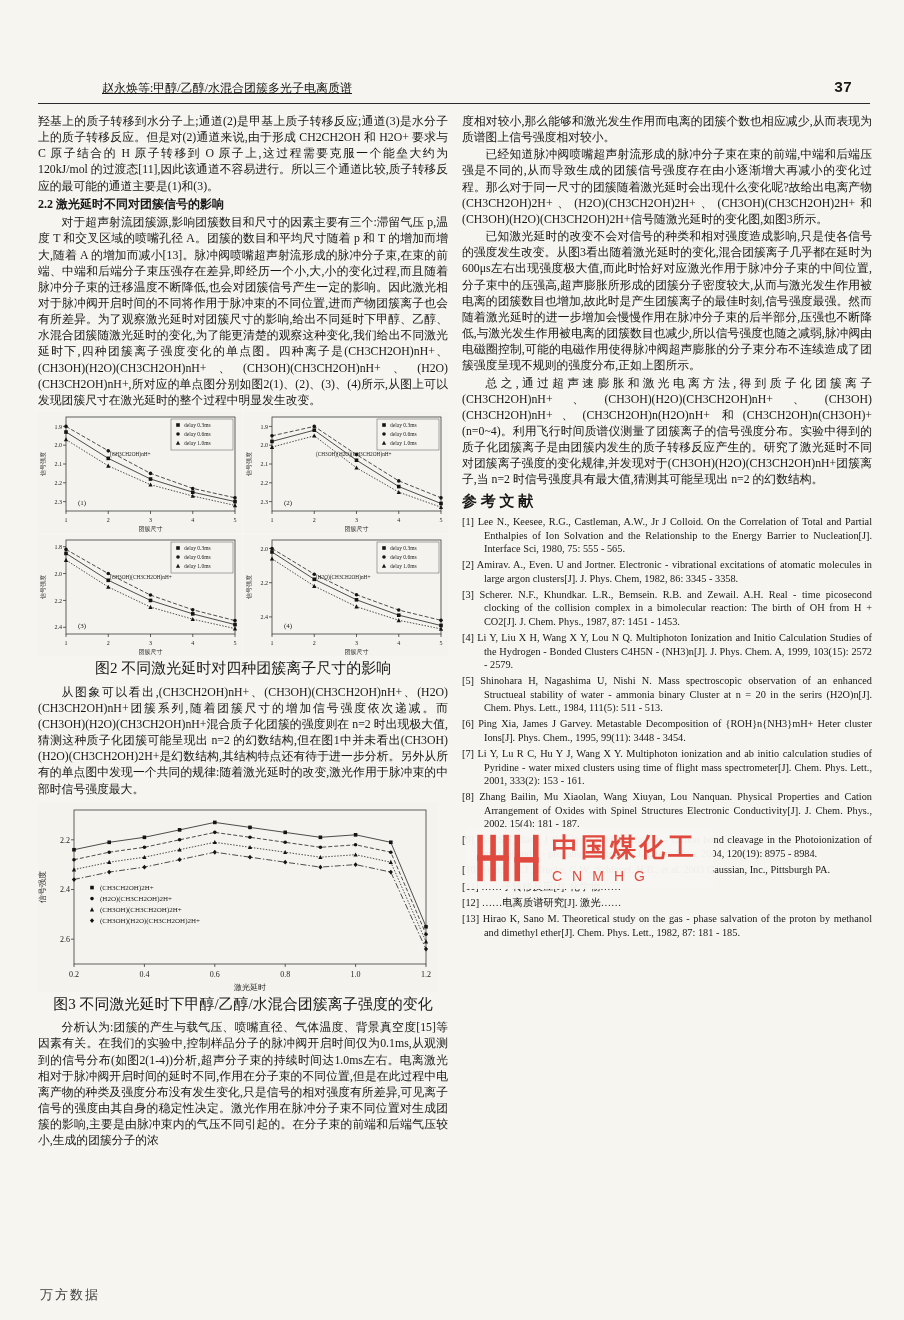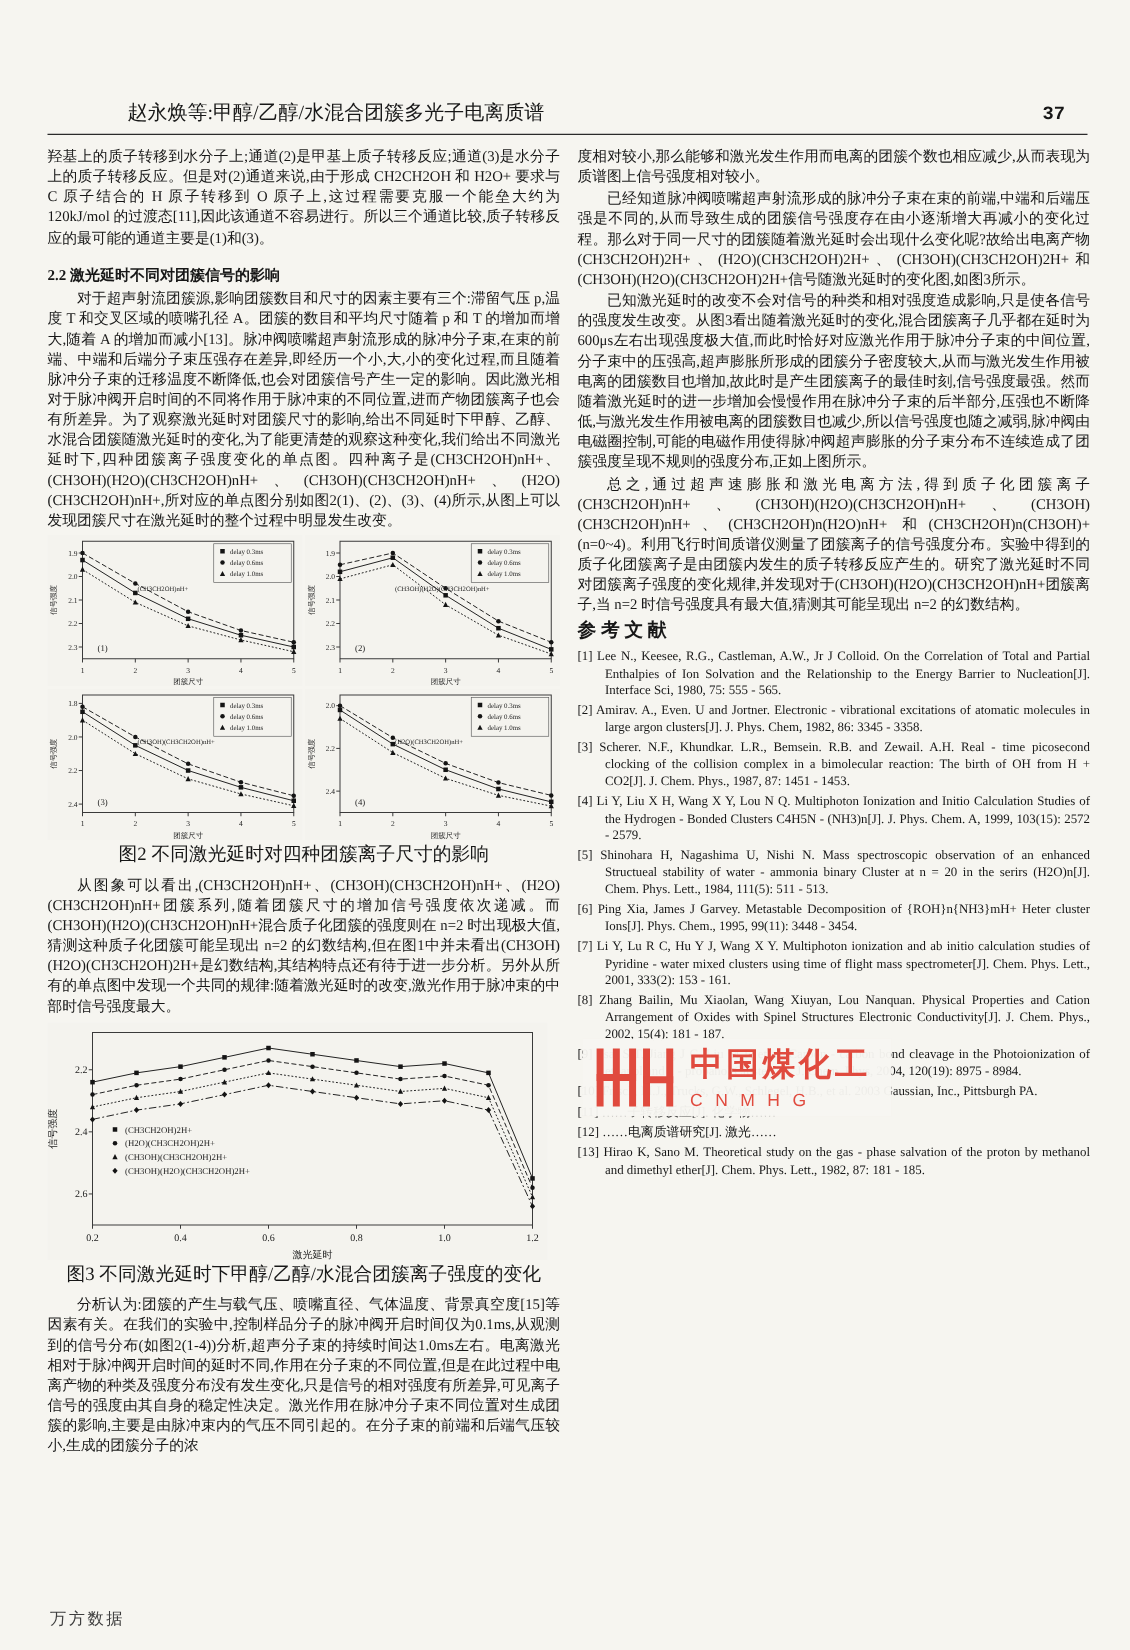--- a/index.html
+++ b/index.html
@@ -1,30 +1,30 @@
 <!DOCTYPE html>
 <html><head>
 <meta charset="utf-8">
 <style>
   *{margin:0;padding:0;box-sizing:border-box;}
   html,body{background:#e8e7e2;}
   body{font-family:"Liberation Serif","DejaVu Serif",serif;}
   .page{position:relative;width:904px;height:1320px;margin:0 auto;background:#f6f5f0;color:#171717;overflow:hidden;}
   .header{padding:80px 30px 0 38px;}
   .header-row{display:flex;justify-content:space-between;align-items:baseline;}
-  .h-title{font-size:16px;padding-left:64px;}
+  .h-title{font-size:12px;padding-left:64px;text-decoration:underline;}
   .h-page{font-size:15px;font-weight:bold;padding-right:22px;font-family:Liberation Mono, monospace;}
   .h-journal{font-size:12.5px;padding-left:64px;}
   .h-journal-en{font-size:12.5px;padding-right:8px;}
   .rule{border-top:1.4px solid #2b2b2b;margin:6px 34px 9px 38px;}
   .columns{display:flex;gap:14px;padding:0 30px 0 38px;}
   .col{width:410px;font-size:11.8px;line-height:1.37;text-align:justify;}
   .para{margin:0 0 1px 0;}
   .indent{text-indent:2em;}
-  .sec-head{font-size:12px;font-weight:bold;margin:14px 0 2px 0;}
+  .sec-head{font-size:12px;font-weight:bold;margin:2px 0 2px 0;}
   .caption{font-size:15px;text-align:center;margin:2px 0 5px 0;}
   .fig2-grid{display:grid;grid-template-columns:1fr 1fr;gap:2px;margin:4px 0 1px 0;}
   .fig3-wrap{margin:5px 0 0 0;text-align:center;}
   svg.chart{display:block;}
   .refs-head{font-size:15px;font-weight:bold;text-align:left;margin:3px 0 4px 0;}
   .refs{list-style:none;font-size:10.3px;line-height:1.3;position:relative;}
   .refs li{padding-left:22px;text-indent:-22px;margin-bottom:3px;text-align:justify;}
   .watermark{position:absolute;left:4px;bottom:50px;display:flex;align-items:center;gap:10px;
              background:rgba(247,246,241,0.96);padding:4px 16px 4px 6px;}
   .wm-text{display:flex;flex-direction:column;}

